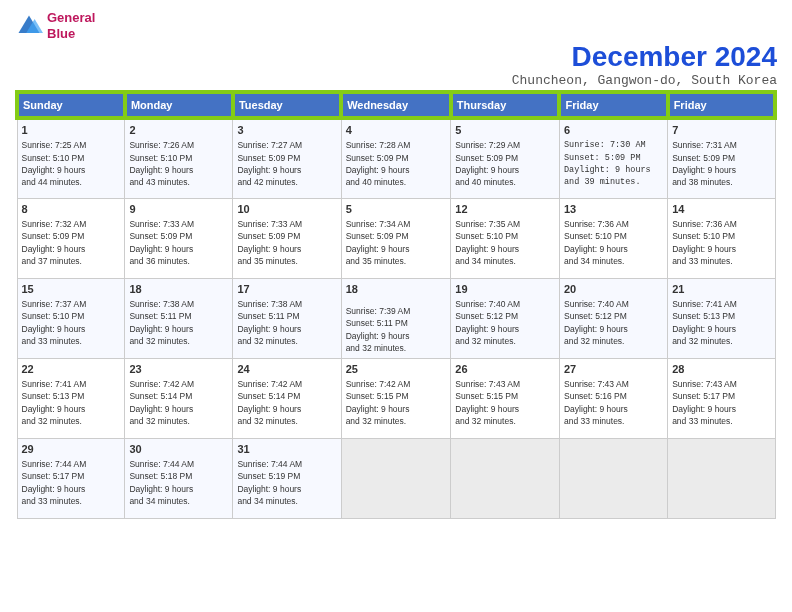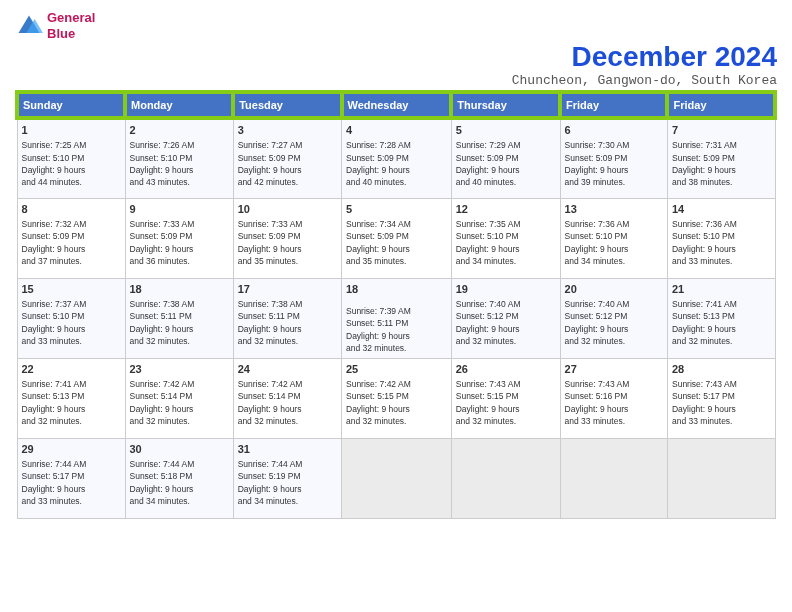--- a/index.html
+++ b/index.html
@@ -158,21 +158,21 @@
           </td>
           <td>
             <span class="day-num">5</span>
             <div class="day-info" style="white-space: pre-line;">Sunrise: 7:29 AM
 Sunset: 5:09 PM
 Daylight: 9 hours
 and 40 minutes.</div>
           </td>
           <td>
             <span class="day-num">6</span>
-            <div class="day-info" style="white-space: pre-line;">Sunrise: 7:30 AM
+            <div class="day-info" style="white-space: pre-line; font-family: Liberation Mono, monospace;">Sunrise: 7:30 AM
 Sunset: 5:09 PM
 Daylight: 9 hours
 and 39 minutes.</div>
           </td>
           <td>
             <span class="day-num">7</span>
             <div class="day-info" style="white-space: pre-line;">Sunrise: 7:31 AM
 Sunset: 5:09 PM
 Daylight: 9 hours
 and 38 minutes.</div>

